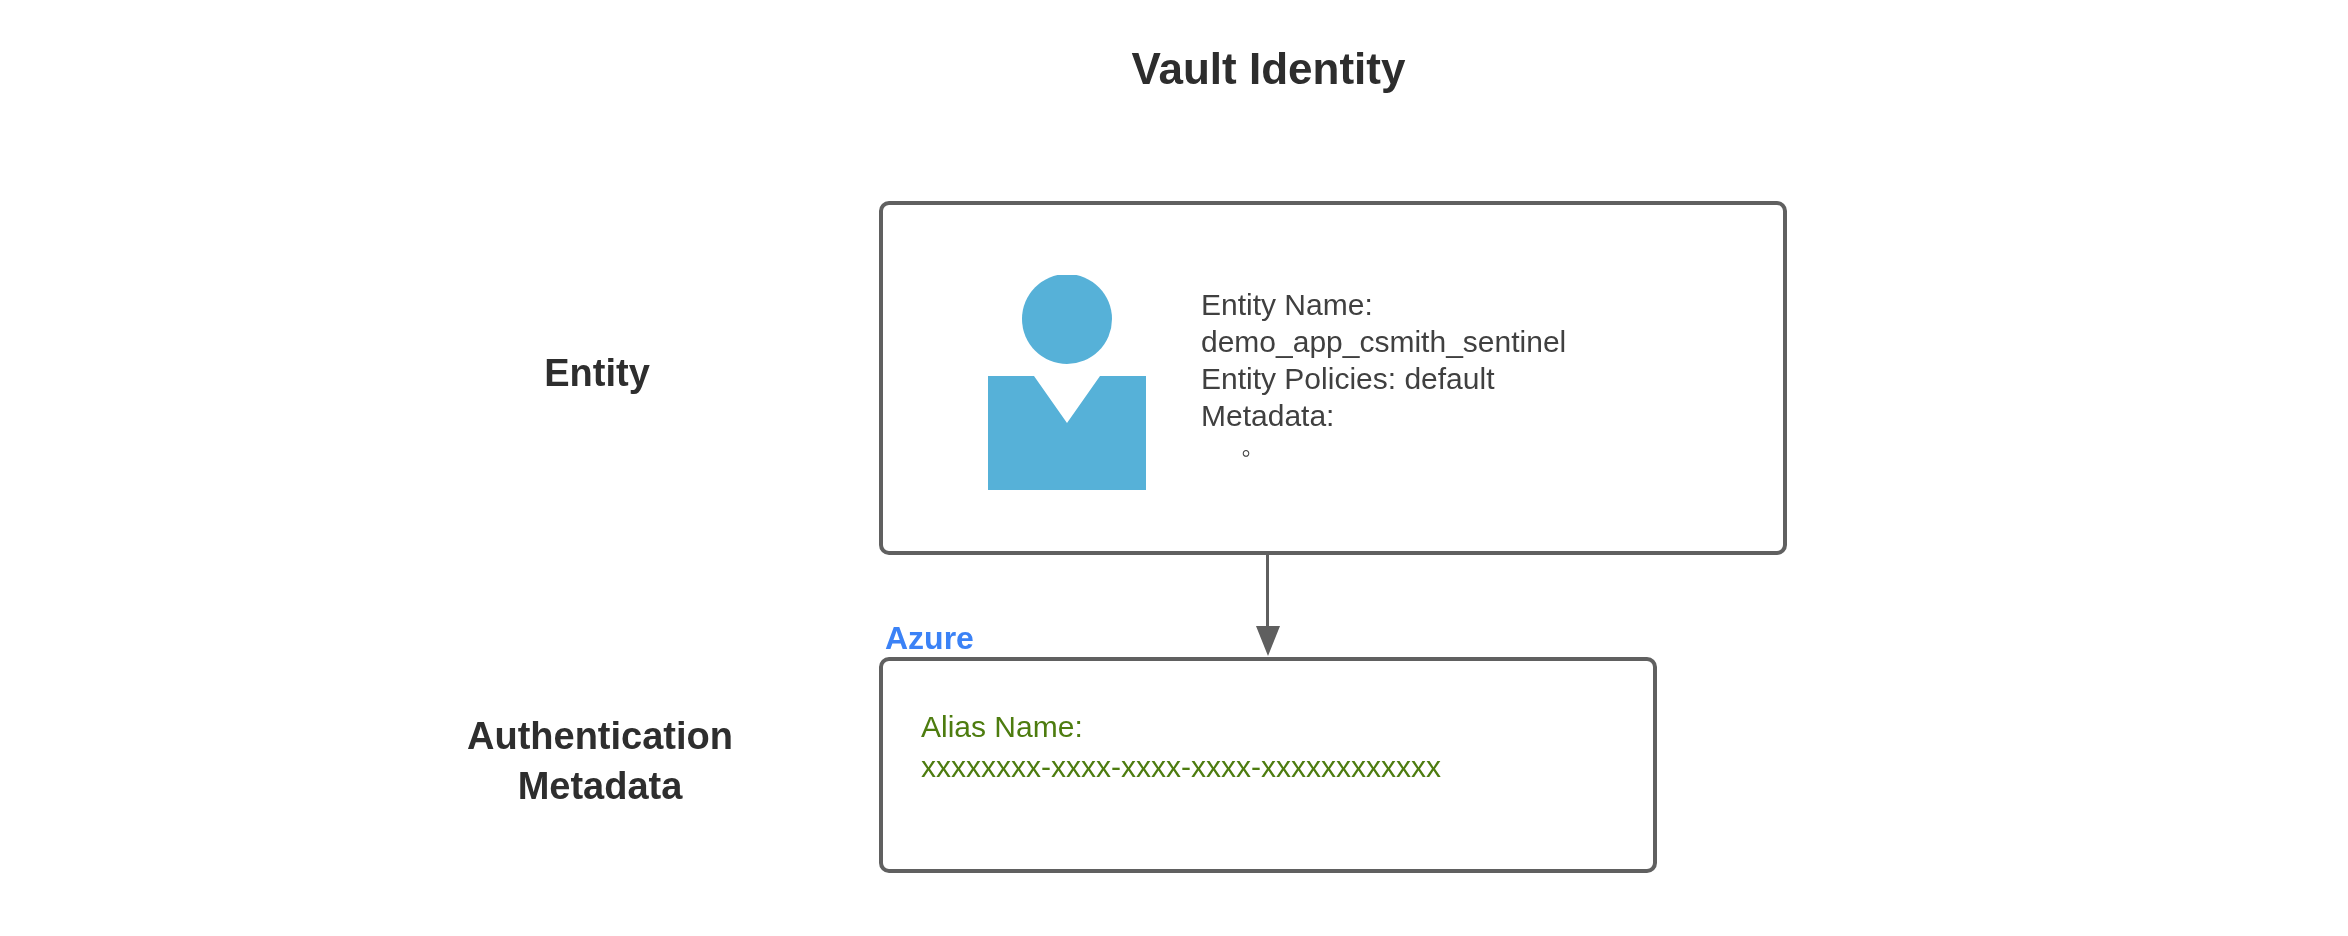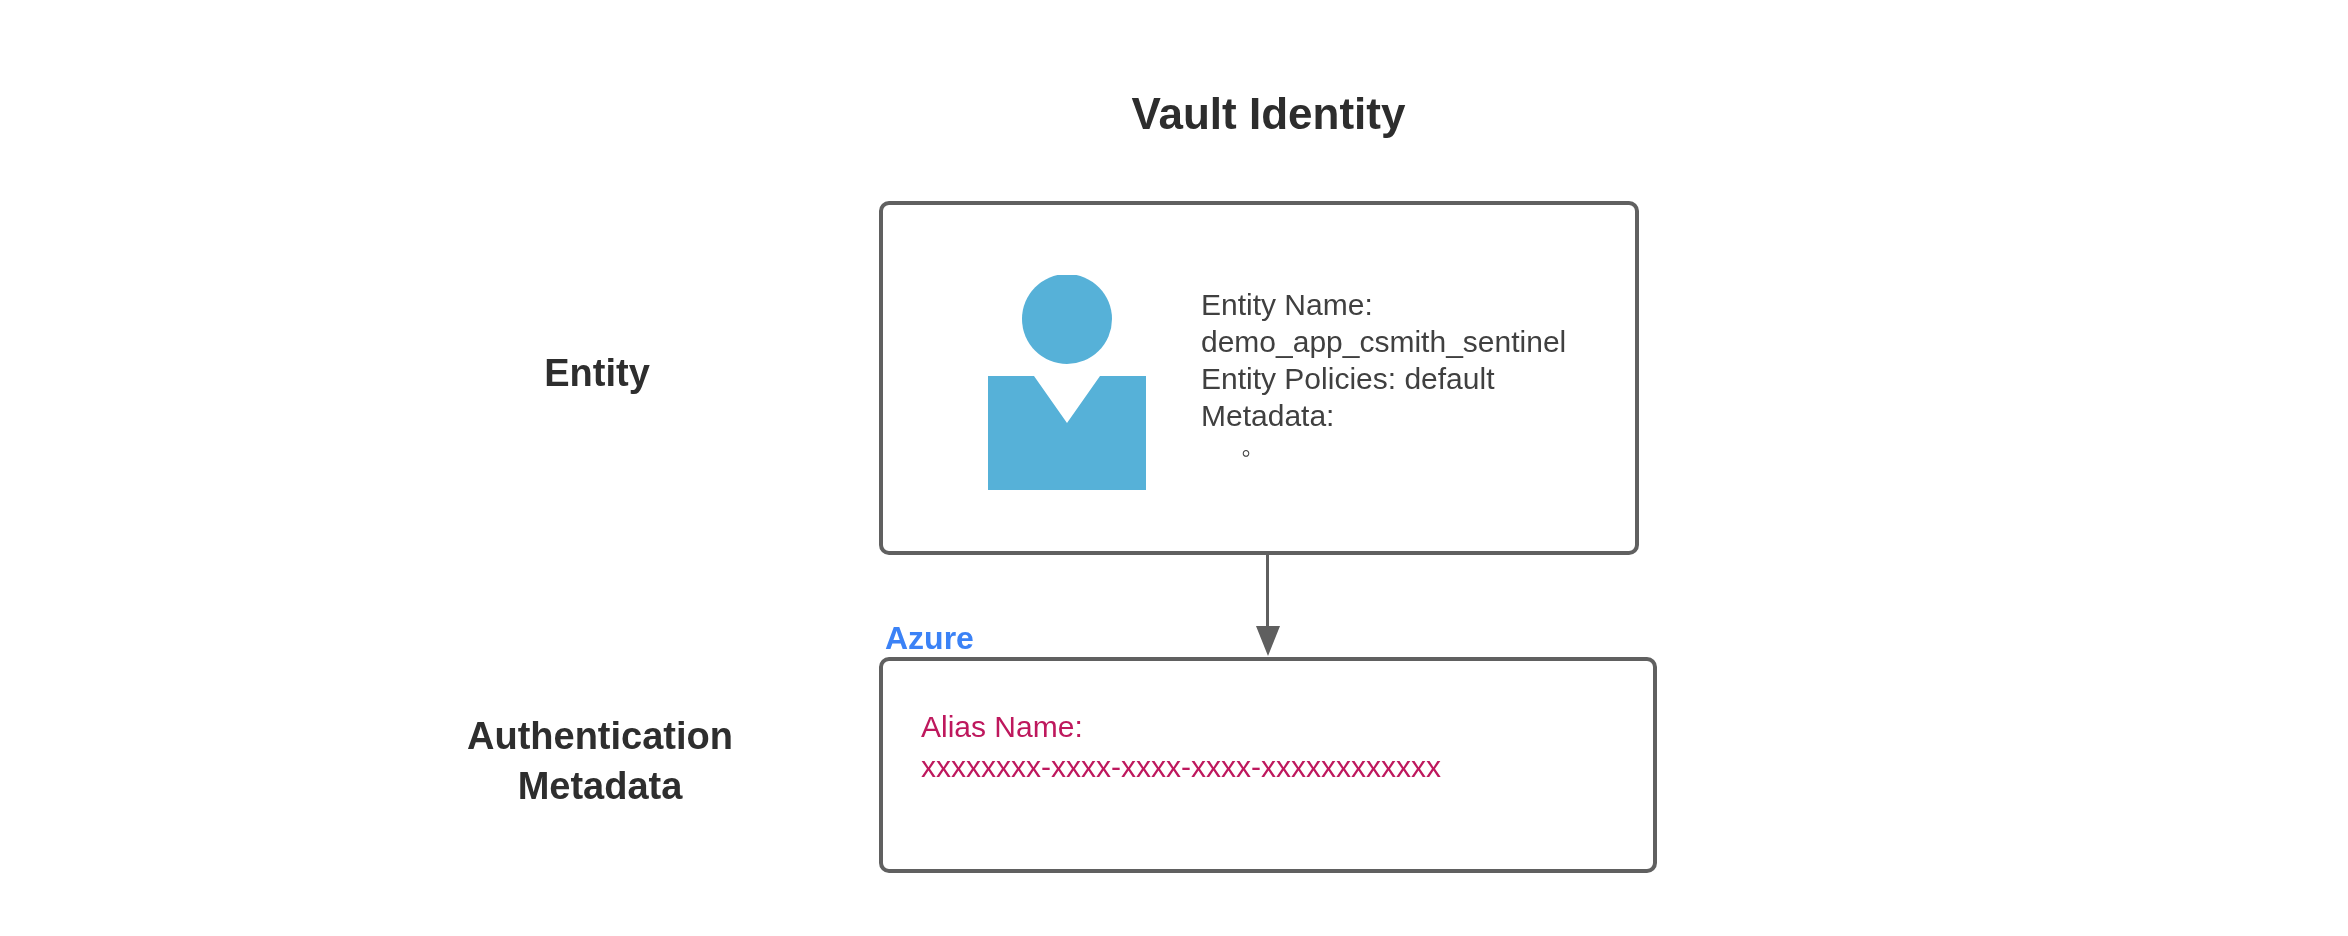--- a/index.html
+++ b/index.html
@@ -17,21 +17,20 @@
   }
   .page-title {
     position: absolute;
     left: 880px;
     top: 44px;
     width: 777px;
     text-align: center;
     font-size: 44px;
     font-weight: bold;
     color: #2d2d2d;
-    margin-top: 45px;
   }
   .side-label {
     position: absolute;
     text-align: center;
     font-weight: bold;
     color: #2e2e2e;
   }
   .entity-label {
     left: 447px;
     top: 351px;
@@ -49,21 +48,21 @@
   .card {
     position: absolute;
     box-sizing: border-box;
     background: #ffffff;
     border: 4px solid #606060;
     border-radius: 10px;
   }
   .entity-card {
     left: 879px;
     top: 201px;
-    width: 760px;
+    width: 908px;
     height: 354px;
   }
   .azure-card {
     left: 879px;
     top: 657px;
     width: 778px;
     height: 216px;
   }
   .person-icon {
     position: absolute;
@@ -99,21 +98,21 @@
     line-height: 40px;
     font-weight: bold;
     color: #3b82f6;
   }
   .alias-details {
     position: absolute;
     left: 38px;
     top: 46px;
     font-size: 30px;
     line-height: 40px;
-    color: #be185d;
+    color: #4d7c0f;
     white-space: nowrap;
   }
   .connector-line {
     position: absolute;
     left: 1266px;
     top: 555px;
     width: 3px;
     height: 74px;
     background: #5f5f5f;
   }

